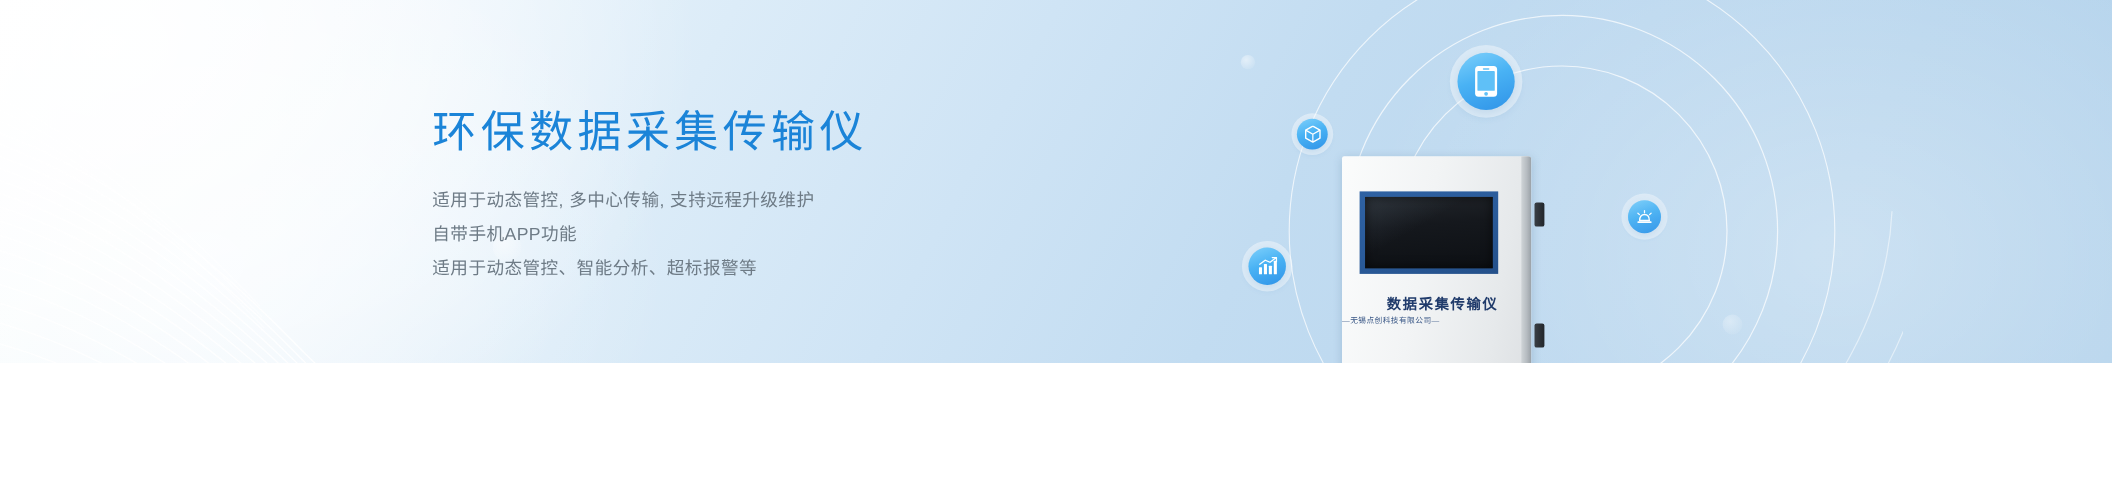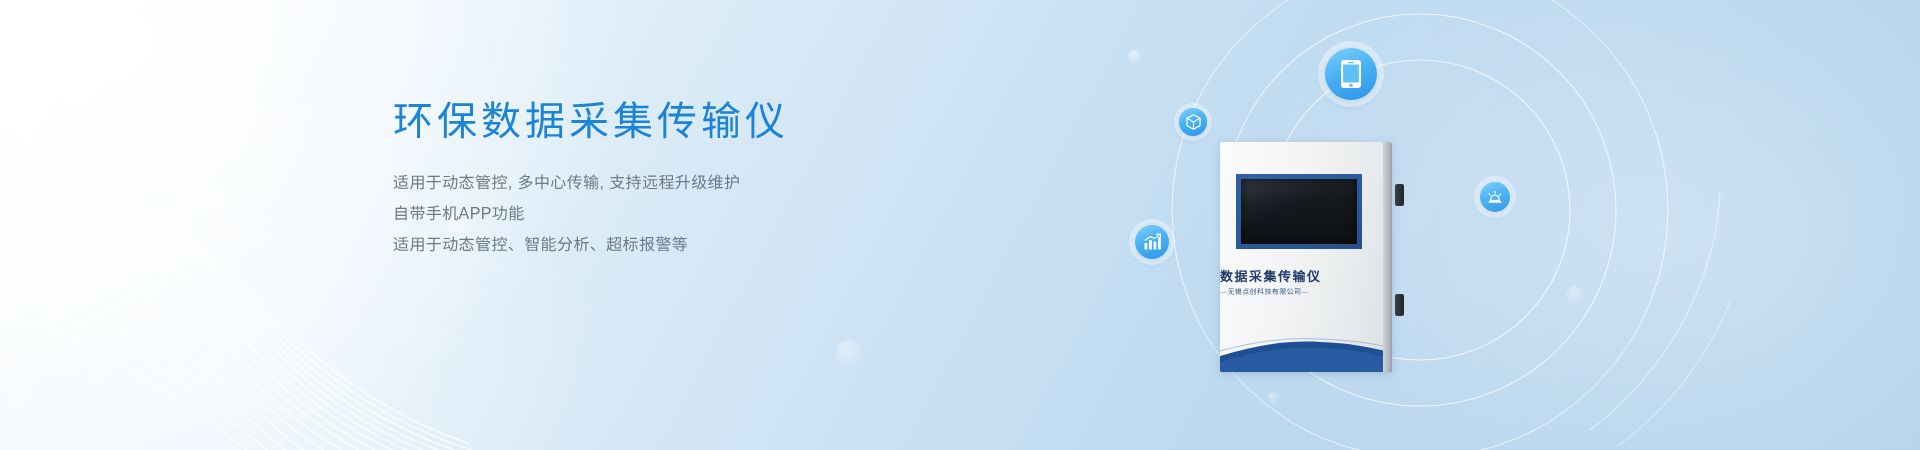--- a/index.html
+++ b/index.html
@@ -7,21 +7,21 @@
 
   html, body {
     width:1920px; height:450px;
     overflow:hidden;
     font-family:"Liberation Sans", "DejaVu Sans", sans-serif;
   }
 
   
   .banner{
     position:relative;
-    width:1920px; height:450px;
+    width:1920px; height:330px;
     overflow:hidden;
     background:
       linear-gradient(118deg,
         #ffffff 0%,
         #f4fafd 9%,
         #e8f3fb 20%,
         #dcecf8 32%,
         #cfe4f5 46%,
         #c2dcf1 60%,
         #bcd8ef 72%,
@@ -138,22 +138,22 @@
     padding:5px;
   }
   .screen-glass{
     width:100%; height:100%;
     background:
       linear-gradient(150deg, rgba(80,95,110,.30) 0%, rgba(20,24,30,0) 42%),
       linear-gradient(175deg,#22262b 0%,#15181d 40%,#0d1014 100%);
     box-shadow:inset 0 0 10px rgba(0,0,0,.65);
   }
   .device-title{
-    position:absolute; left:0; top:124px; width:163px;
-    text-align:left;
+    position:absolute; left:10px; top:124px; width:163px;
+    text-align:center;
     font-family:"Liberation Serif","DejaVu Serif",serif;
     font-size:13px;
     font-weight:700;
     letter-spacing:1.5px;
     color:#203b6b;
   }
   .device-company{
     position:absolute; left:0; top:144px; width:163px;
     font-family:"Liberation Serif","DejaVu Serif",serif;
     font-size:7px;

